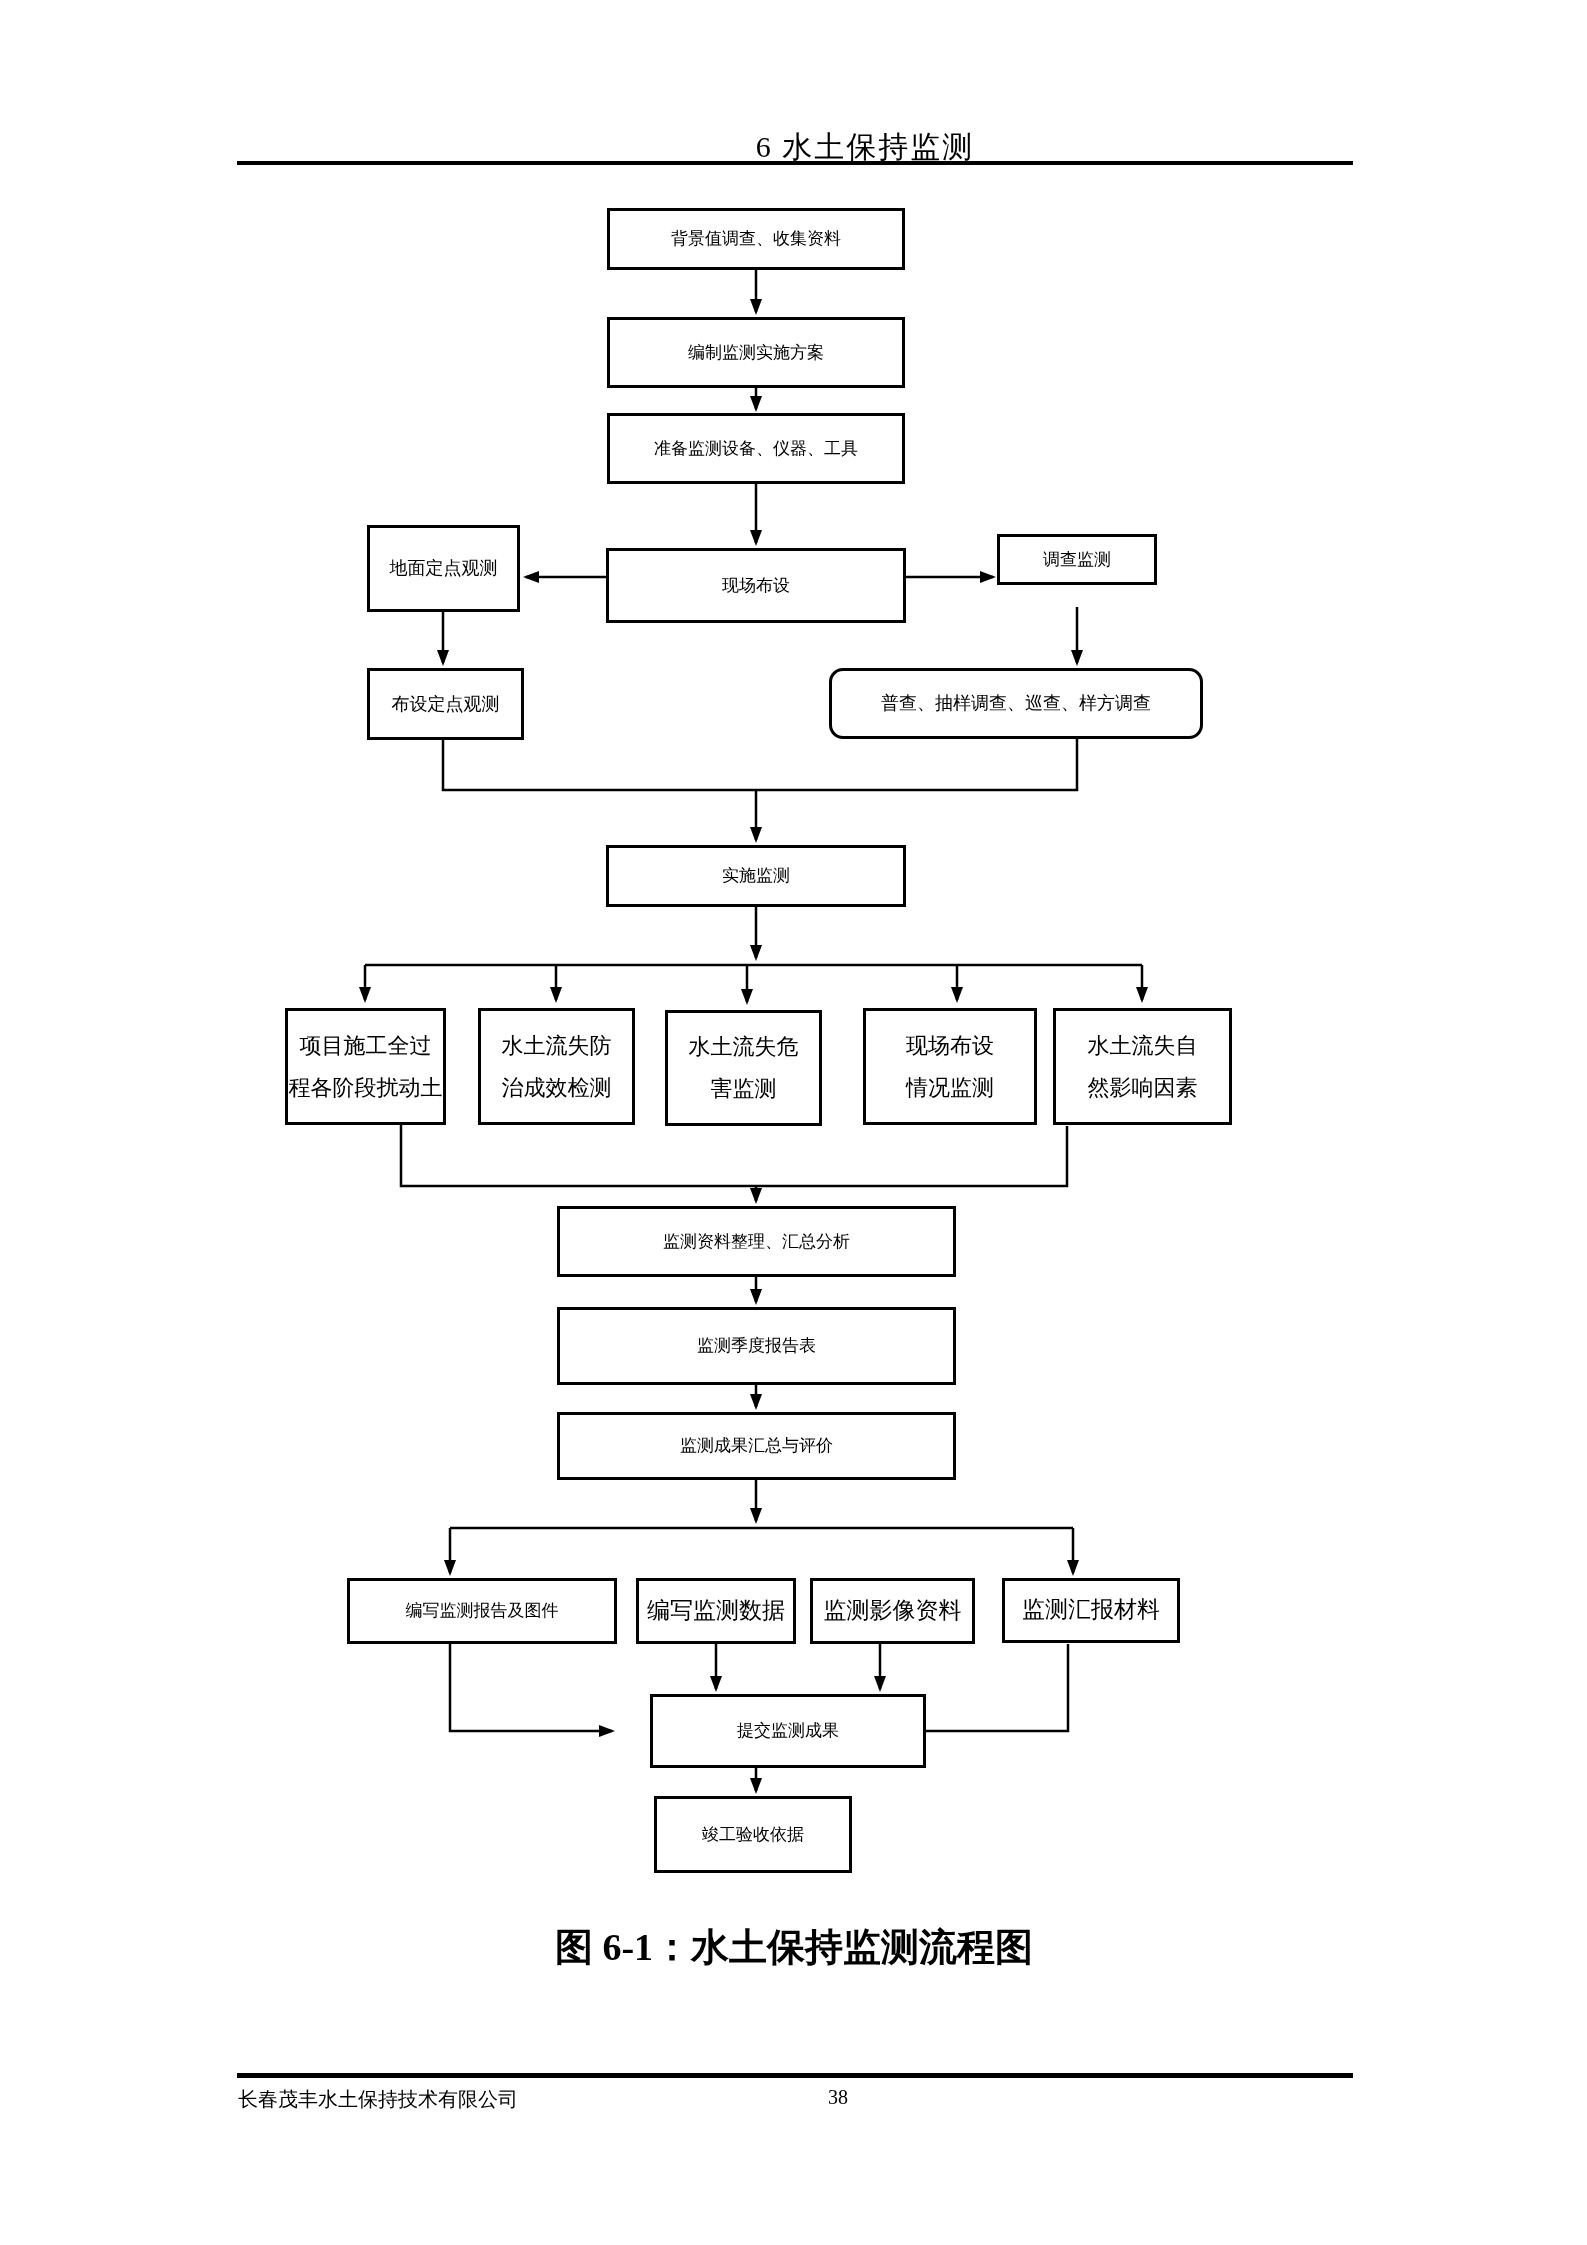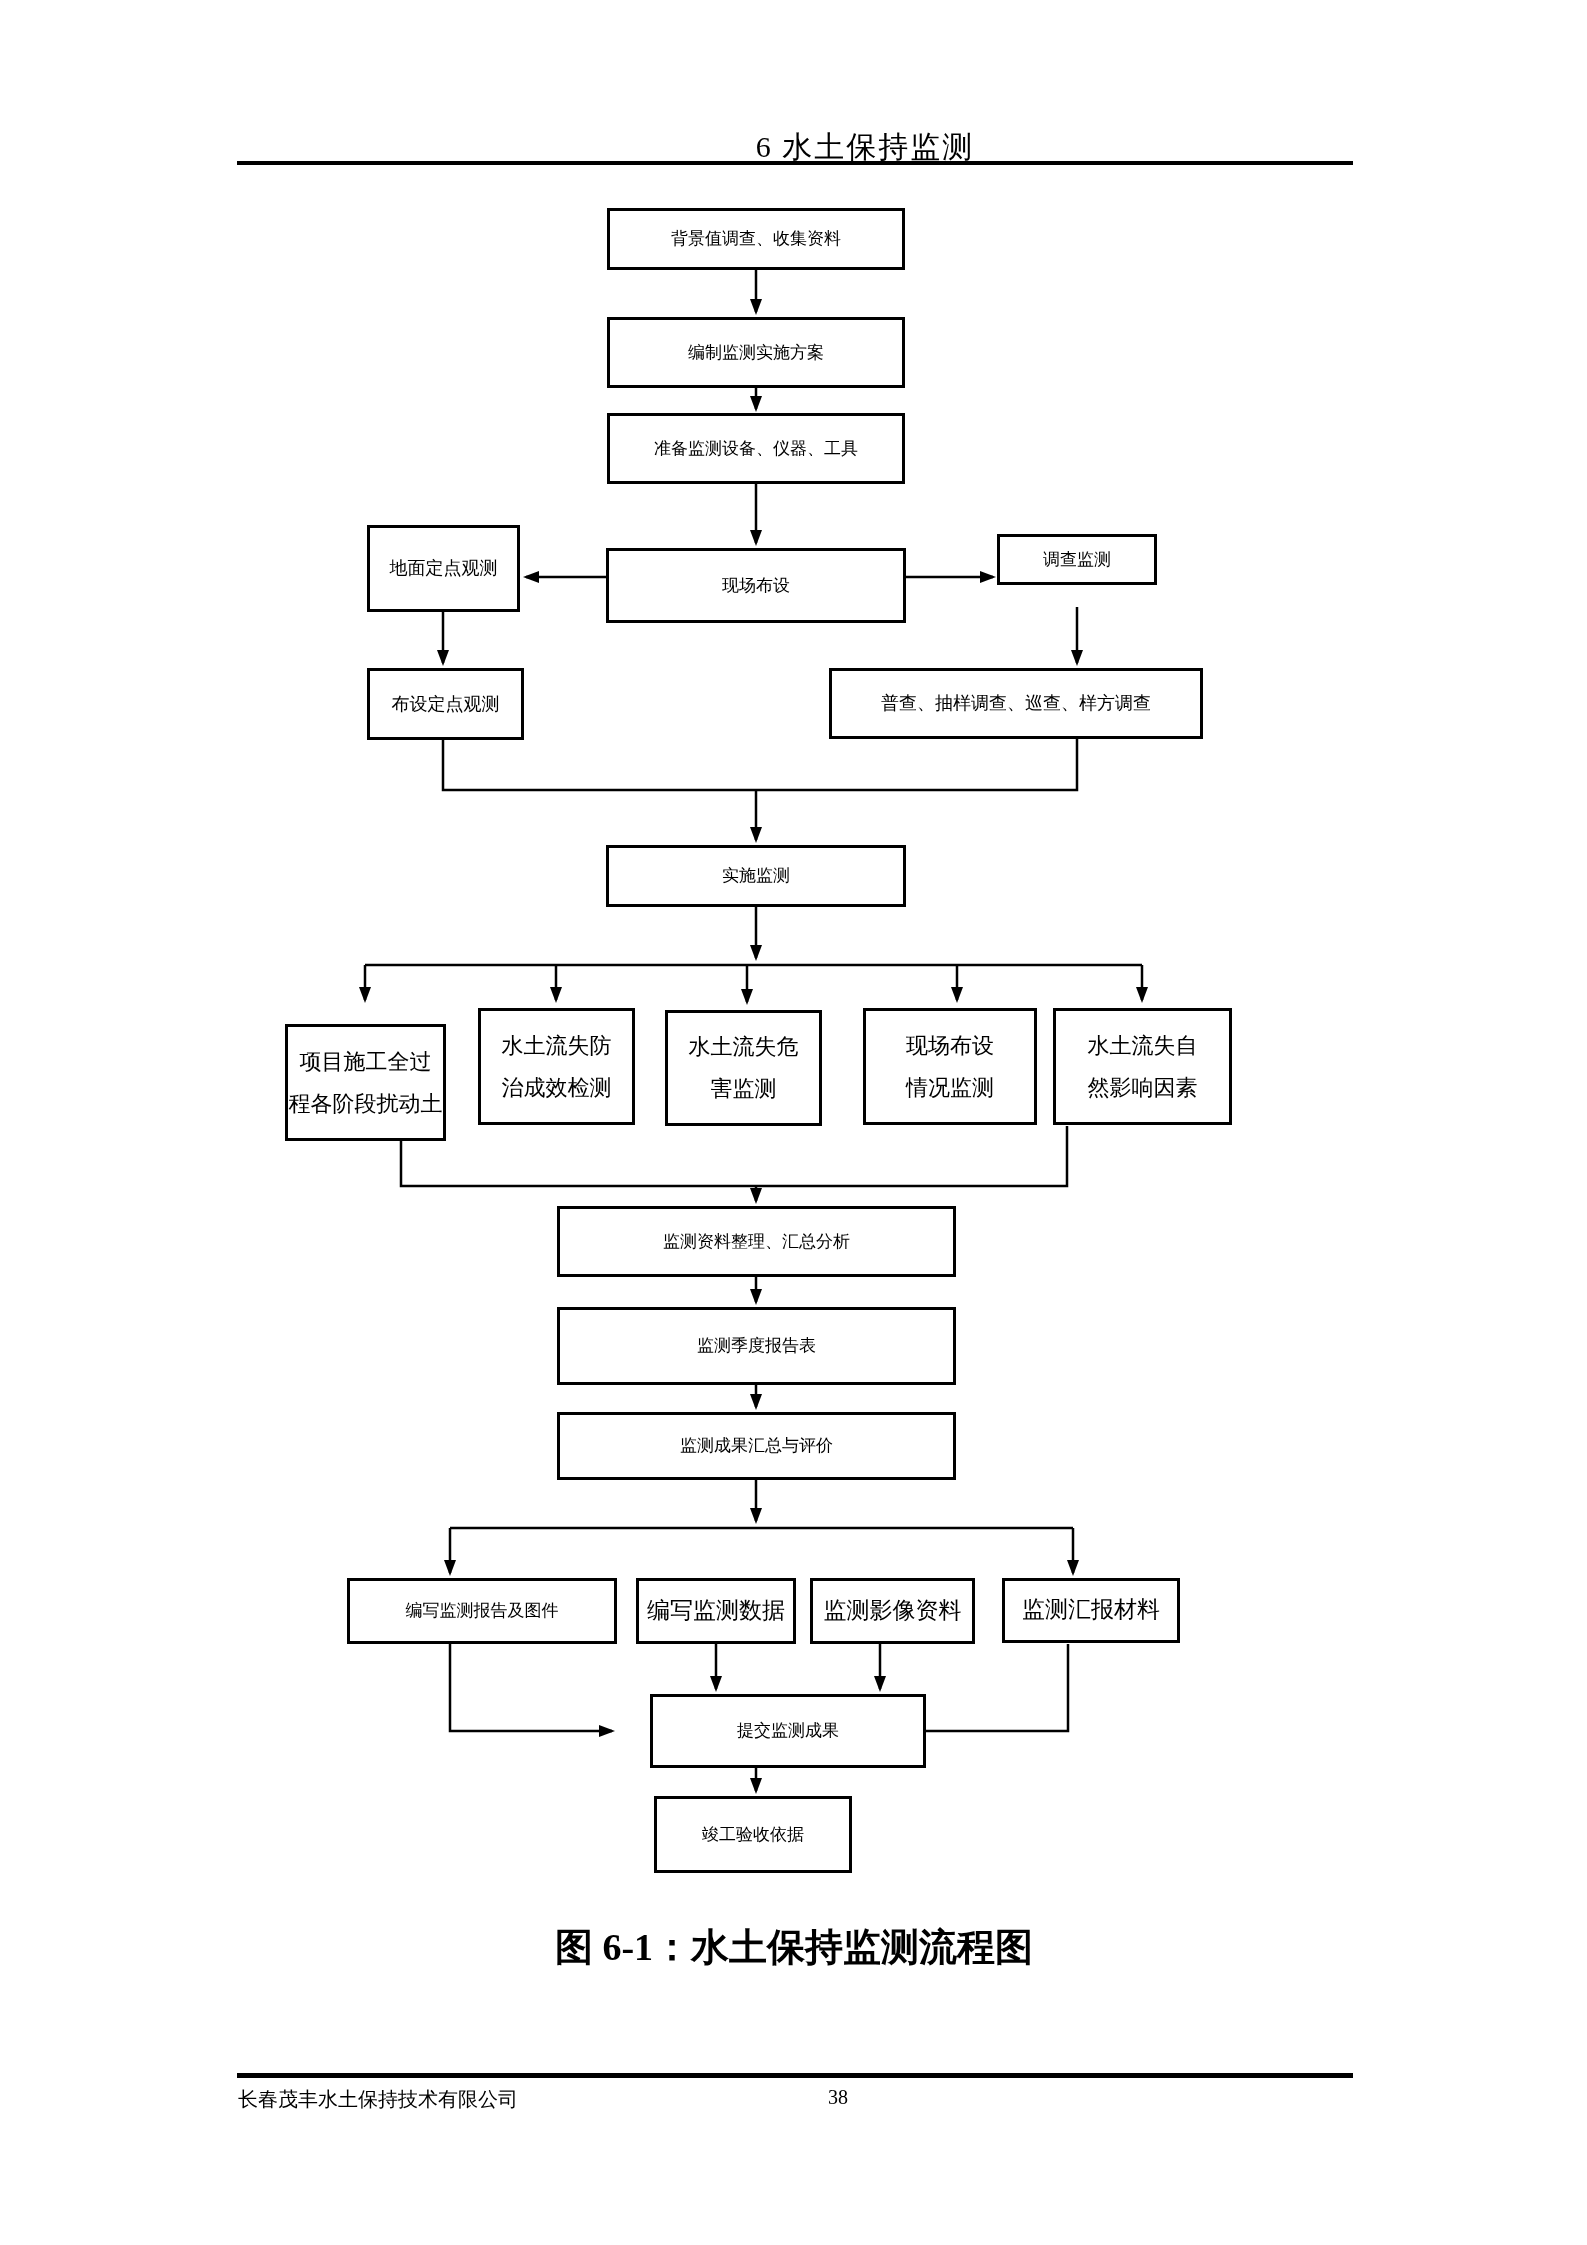--- a/index.html
+++ b/index.html
@@ -83,24 +83,24 @@
     <path d="M756 1768 V1791" marker-end="url(#ah)"></path>
   </svg>
 
   <div class="nb" style="left:607px;top:208px;width:298px;height:62px;">背景值调查、收集资料</div>
   <div class="nb" style="left:607px;top:317px;width:298px;height:71px;">编制监测实施方案</div>
   <div class="nb" style="left:607px;top:413px;width:298px;height:71px;">准备监测设备、仪器、工具</div>
   <div class="nb" style="left:606px;top:548px;width:300px;height:75px;">现场布设</div>
   <div class="nb small" style="left:367px;top:525px;width:153px;height:87px;">地面定点观测</div>
   <div class="nb" style="left:997px;top:534px;width:160px;height:51px;">调查监测</div>
   <div class="nb small" style="left:367px;top:668px;width:157px;height:72px;">布设定点观测</div>
-  <div class="nb small" style="left:829px;top:668px;width:374px;height:71px;">普查、抽样调查、巡查、样方调查</div>
+  <div class="nb small" style="left:829px;top:668px;width:374px;height:71px;border-radius:14px;">普查、抽样调查、巡查、样方调查</div>
   <div class="nb" style="left:606px;top:845px;width:300px;height:62px;">实施监测</div>
 
-  <div class="nb two" style="left:285px;top:1008px;width:161px;height:117px;margin-top:16px;">
+  <div class="nb two" style="left:285px;top:1008px;width:161px;height:117px;">
     <span>项目施工全过</span>
     <span>程各阶段扰动土</span>
   </div>
   <div class="nb two" style="left:478px;top:1008px;width:157px;height:117px;">
     <span>水土流失防</span>
     <span>治成效检测</span>
   </div>
   <div class="nb two" style="left:665px;top:1010px;width:157px;height:116px;">
     <span>水土流失危</span>
     <span>害监测</span>

